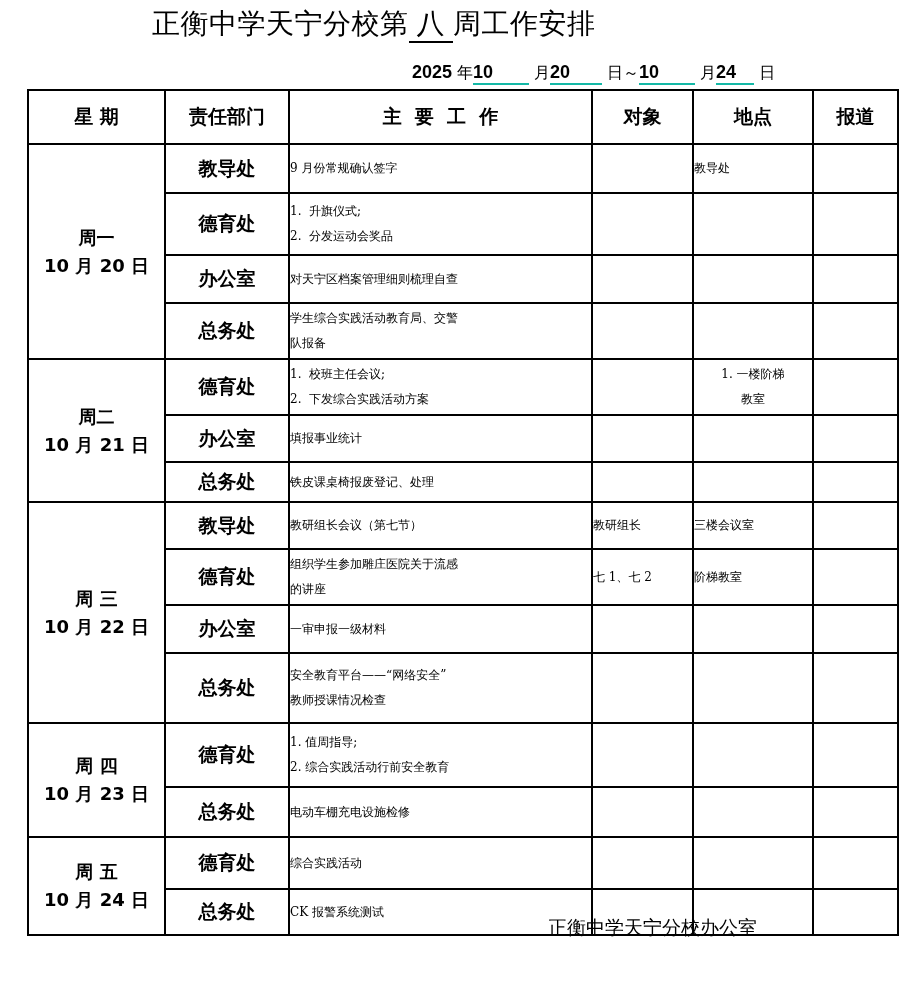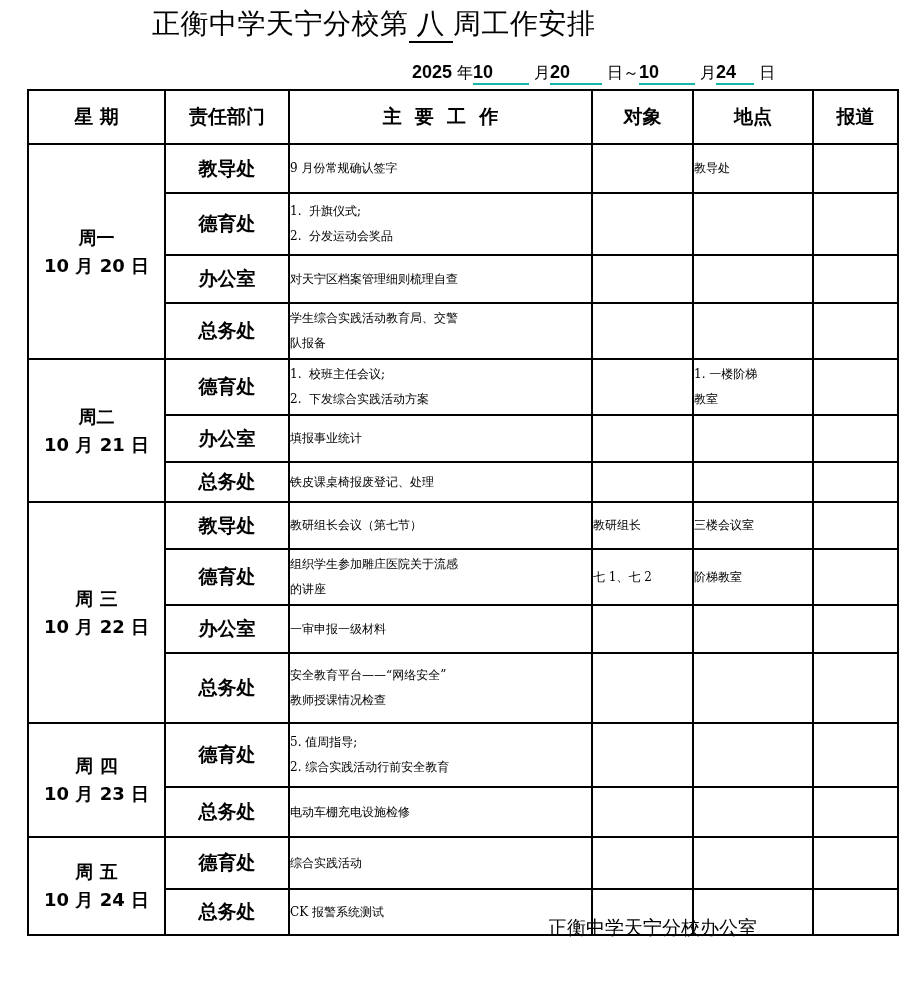--- a/index.html
+++ b/index.html
@@ -32,21 +32,21 @@
     }
     th { font-weight: bold; font-size: 19px; text-align: center; font-family: "DejaVu Sans", sans-serif; height: 54px; }
     td.day { text-align: center; font-weight: bold; font-size: 18px; line-height: 28px; font-family: "DejaVu Sans", sans-serif; margin-top: 33px; }
     td.dept { text-align: center; font-weight: bold; font-size: 19px; font-family: "DejaVu Sans", sans-serif; }
     td.work, td.target, td.place, td.report {
       font-family: "DejaVu Serif", serif; font-size: 12px; line-height: 25px;
       padding-left: 9px; padding-right: 4px;
     }
     td.target { padding-left: 8px; padding-right: 2px; }
     td.place { padding-left: 9px; }
-    td.top { vertical-align: top; padding-top: 1px; }
+    td.top { vertical-align: top; padding-top: 1px; text-align: center; }
 
     .line { display: block; white-space: nowrap; }
 
     .footer-org {
       position: absolute; left: 548px; top: 913px; font-size: 19px; line-height: 28px;
       font-family: "DejaVu Serif", serif; white-space: nowrap;
     }
     .footer-date {
       position: absolute; left: 686px; top: 948px; font-size: 19px; line-height: 28px; font-weight: bold;
       font-family: "Liberation Serif", serif; white-space: nowrap; margin-top: 36px;
@@ -215,21 +215,21 @@
       <td class="report"></td>
     </tr>
 
     <tr style="height:64px">
       <td class="day" rowspan="2">
         <span class="line" style="white-space:pre">周 四</span>
         <span class="line">10 月 23 日</span>
       </td>
       <td class="dept">德育处</td>
       <td class="work">
-        <span class="line">5. 值周指导;</span>
+        <span class="line">1. 值周指导;</span>
         <span class="line">2. 综合实践活动行前安全教育</span>
       </td>
       <td class="target"></td>
       <td class="place"></td>
       <td class="report"></td>
     </tr>
     <tr style="height:50px">
       <td class="dept">总务处</td>
       <td class="work">
           <span class="line">电动车棚充电设施检修</span>

